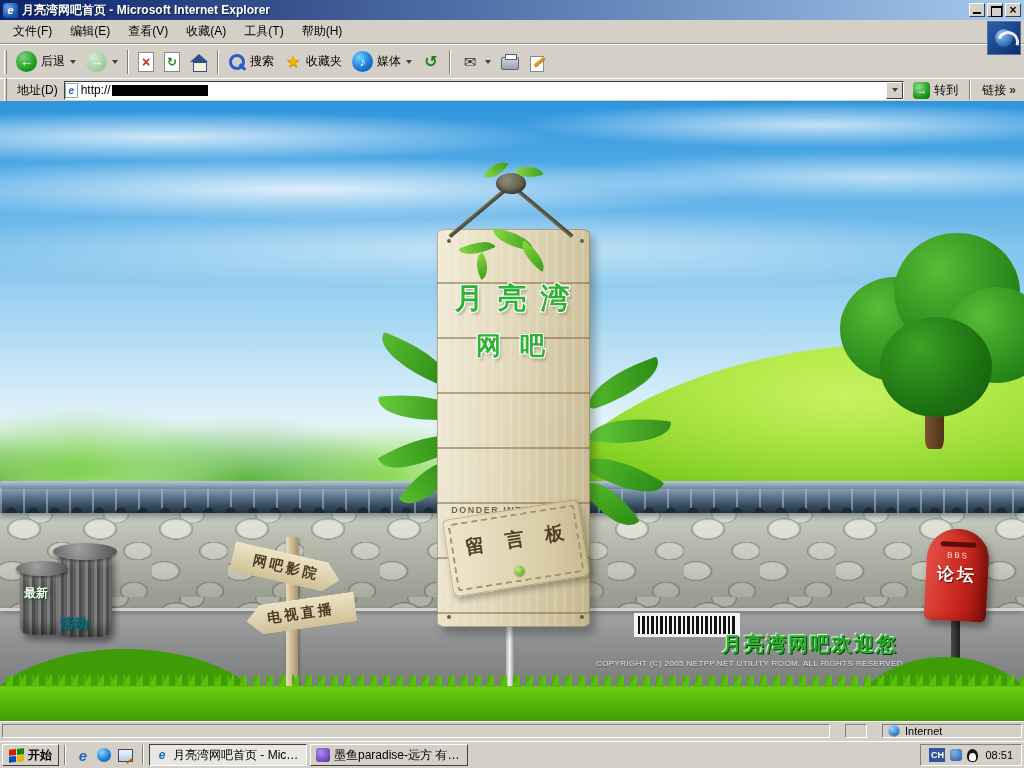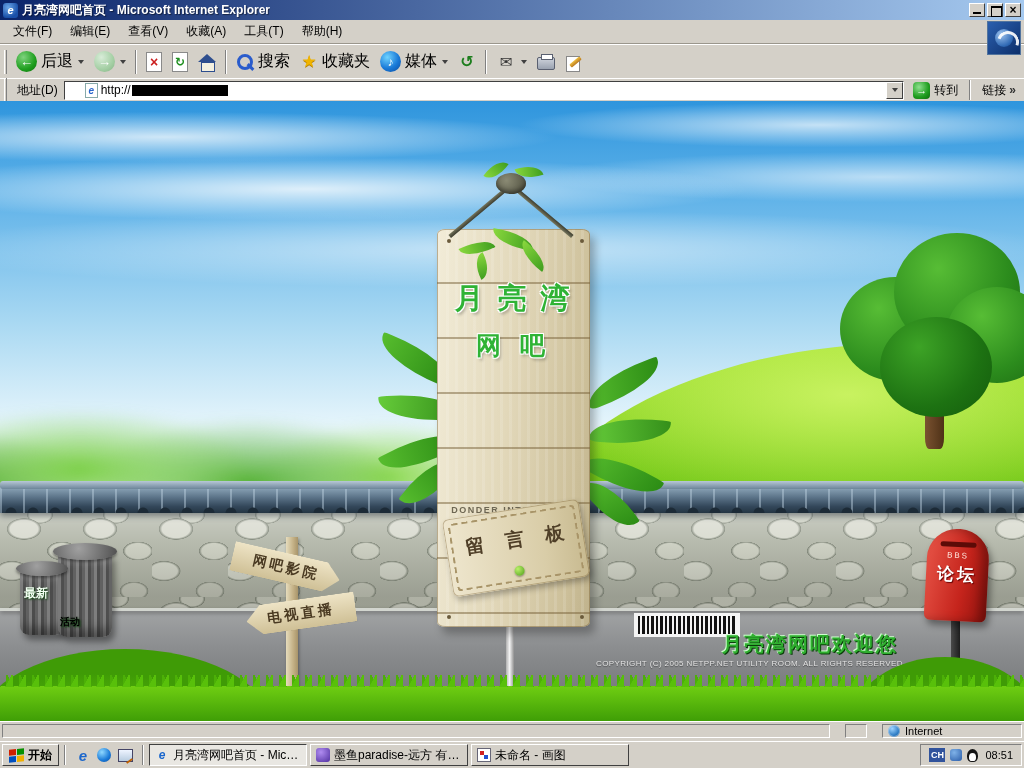--- a/index.html
+++ b/index.html
@@ -20,21 +20,21 @@
 
 .menubar{position:absolute;left:0;top:20px;width:1024px;height:24px;background:#d4d0c8;display:flex;align-items:center;padding-left:4px;border-bottom:1px solid #9a968c}
 .menu-item{padding:4px 9px;cursor:default}
 .throbber{position:absolute;top:21px;right:3px;width:34px;height:34px;background:linear-gradient(135deg,#2b5fae,#0c2f6b);border:1px solid #52749e;z-index:30}
 .throbber::before{content:"";position:absolute;left:7px;top:7px;width:18px;height:18px;border-radius:50%;background:radial-gradient(circle at 35% 30%,#9cc2ee,#2e68b4 70%,#123a72)}
 .throbber::after{content:"";position:absolute;left:9px;top:9px;width:16px;height:16px;border-radius:50%;border:3px solid rgba(255,255,255,.9);border-left-color:transparent;border-bottom-color:transparent;transform:rotate(-25deg)}
 
 .toolbar{position:absolute;left:0;top:44px;width:1024px;height:34px;background:#d4d0c8;border-top:1px solid #fff;display:flex;align-items:center;padding:0 3px}
 .grab{width:3px;height:24px;border-left:1px solid #fff;border-right:1px solid #808080;margin:0 4px 0 1px}
 .tbtn{display:flex;align-items:center;gap:4px;height:30px;padding:0 5px}
-.tbtn .lbl{font-size:16px;white-space:nowrap}
+.tbtn .lbl{font-size:12px;white-space:nowrap}
 .drop{width:0;height:0;border-left:3px solid transparent;border-right:3px solid transparent;border-top:4px solid #404040;margin-left:1px}
 .tsep{width:2px;height:24px;border-left:1px solid #808080;border-right:1px solid #fff;margin:0 4px}
 .ico-circle{width:21px;height:21px;border-radius:50%;display:flex;align-items:center;justify-content:center;flex:none}
 .back-circle{background:radial-gradient(circle at 35% 30%,#7ed37e,#1e9e1e 60%,#0c6e0c)}
 .back-circle::after{content:"\2190";color:#fff;font-weight:bold;font-size:13px}
 .fwd-circle{background:radial-gradient(circle at 35% 30%,#d8ecd8,#a4cfa4 60%,#84b284)}
 .fwd-circle::after{content:"\2192";color:#fff;font-weight:bold;font-size:13px}
 .ico-doc{width:16px;height:20px;background:#fff;border:1px solid #8a8a8a;display:flex;align-items:center;justify-content:center;flex:none}
 .stop-doc::after{content:"\00D7";color:#cc2020;font-weight:bold;font-size:14px}
 .refresh-doc::after{content:"\21BB";color:#1e8e1e;font-weight:bold;font-size:12px}
@@ -53,21 +53,21 @@
 .mail-icon{width:20px;height:18px;display:flex;align-items:center;justify-content:center;flex:none}
 .mail-icon::after{content:"\2709";font-size:15px;color:#333}
 .print-icon{width:18px;height:13px;background:linear-gradient(#cfd4dc,#9aa2b0);border:1px solid #5a6070;border-radius:2px;position:relative;flex:none;margin-top:3px}
 .print-icon::before{content:"";position:absolute;top:-4px;left:3px;width:10px;height:4px;background:#fff;border:1px solid #5a6070}
 .pencil-icon{width:18px;height:18px;position:relative;flex:none}
 .pencil-icon::before{content:"";position:absolute;left:1px;top:3px;width:12px;height:14px;background:#fff;border:1px solid #888}
 .pencil-icon::after{content:"";position:absolute;left:4px;top:7px;width:13px;height:4px;background:linear-gradient(#f0c040,#b87820);transform:rotate(-40deg);border-radius:1px}
 
 .addressbar{position:absolute;left:0;top:78px;width:1024px;height:23px;background:#d4d0c8;border-top:1px solid #fff;display:flex;align-items:center;padding:0 3px;gap:4px}
 .addr-label{padding:0 2px;white-space:nowrap}
-.addr-field{flex:1;height:19px;background:#fff;border:1px solid;border-color:#404040 #fff #fff #404040;display:flex;align-items:center;padding-left:20px;position:relative;overflow:hidden}
+.addr-field{flex:1;height:19px;background:#fff;border:1px solid;border-color:#404040 #fff #fff #404040;display:flex;align-items:center;padding-left:0;position:relative;overflow:hidden}
 .addr-page{width:13px;height:15px;background:#fff;border:1px solid #8aa;position:relative;flex:none}
 .addr-page::after{content:"e";position:absolute;left:0;top:0;width:100%;text-align:center;color:#2a66cc;font-size:10px;font-weight:bold;font-style:italic;line-height:14px}
 .addr-text{margin-left:3px;white-space:nowrap}
 .redact{width:96px;height:11px;background:#000;margin-left:1px}
 .addr-drop{margin-left:auto;width:17px;height:17px;background:#d4d0c8;border:1px solid;border-color:#fff #404040 #404040 #fff;display:flex;align-items:center;justify-content:center}
 .go-btn{display:flex;align-items:center;gap:4px;height:21px;padding:0 5px;white-space:nowrap}
 .go-icon{width:17px;height:17px;border-radius:4px;background:radial-gradient(circle at 35% 30%,#8fe08f,#1f9e1f 60%,#0b6b0b);display:flex;align-items:center;justify-content:center;flex:none}
 .go-icon::after{content:"\2192";color:#fff;font-weight:bold;font-size:11px}
 .links-box{display:flex;align-items:center;gap:3px;padding:0 5px;white-space:nowrap}
 .chev::after{content:"\00BB";color:#333;font-weight:bold}
@@ -136,21 +136,21 @@
 .sign-tv{left:246px;top:498px;width:110px;transform:rotate(-8deg);clip-path:polygon(14% 0,100% 0,100% 100%,14% 100%,0 50%)}
 
 .trash{background:repeating-linear-gradient(90deg,#7e7e7e 0 3px,#4c4c4c 3px 6px,#616161 6px 9px);border-radius:5px 5px 9px 9px;box-shadow:inset 0 8px 10px rgba(255,255,255,.25),inset 0 -8px 10px rgba(0,0,0,.35),3px 5px 6px rgba(0,0,0,.4);z-index:5}
 .trash1{left:20px;top:468px;width:44px;height:66px}
 .trash2{left:58px;top:452px;width:54px;height:84px}
 .trash-lid{border-radius:50%;background:radial-gradient(circle at 40% 32%,#a0a0a0,#4f4f4f);box-shadow:0 2px 3px rgba(0,0,0,.4);z-index:6}
 .lid1{left:16px;top:460px;width:52px;height:15px}
 .lid2{left:53px;top:442px;width:64px;height:17px}
 .trash-label{font-weight:bold;z-index:7;cursor:pointer}
 .trash-label.t1{left:24px;top:484px;font-size:12px;color:#f2fff2;text-shadow:1px 1px 2px #064006}
-.trash-label.t2{left:60px;top:514px;font-size:10px;color:#000000;text-shadow:1px 1px 2px #064006}
+.trash-label.t2{left:60px;top:514px;font-size:14px;color:#0369a1;text-shadow:1px 1px 2px #064006}
 
 .mailbox{left:926px;top:428px;width:62px;height:92px;transform:rotate(3deg);background:linear-gradient(100deg,#ef6а58 0%,#e85548 10%,#c5241c 60%,#8f120d 100%);background:linear-gradient(100deg,#e85548,#c5241c 60%,#8f120d);border-radius:30px 30px 6px 6px;box-shadow:3px 5px 7px rgba(0,0,0,.4),inset -7px 0 10px rgba(0,0,0,.25);z-index:5;cursor:pointer}
 .mailbox::before{content:"";position:absolute;top:13px;left:13px;width:36px;height:5px;background:#5c0b07;border-radius:3px}
 .mail-bbs{top:22px;left:0;width:100%;text-align:center;font-size:8px;color:#ffe8e0;letter-spacing:2px}
 .mail-forum{top:34px;left:0;width:100%;text-align:center;font-size:17px;font-weight:bold;color:#fff;letter-spacing:3px;text-shadow:1px 1px 1px #600}
 .mail-post{left:951px;top:518px;width:9px;height:64px;background:linear-gradient(90deg,#4a4a4a,#1e1e1e);z-index:4}
 
 .rope{width:4px;background:linear-gradient(90deg,#74745c,#3d3d30);transform-origin:top center;z-index:6}
 .rope.r1{left:509px;top:84px;height:80px;transform:rotate(50deg)}
 .rope.r2{left:509px;top:84px;height:80px;transform:rotate(-50deg)}
@@ -437,24 +437,20 @@
     </span>
     <span class="tb-sep"></span>
     <span class="task-btn active">
       <span class="task-icon ti-e"></span>
       <span class="task-label">月亮湾网吧首页 - Micro...</span>
     </span>
     <span class="task-btn">
       <span class="task-icon ti-app"></span>
       <span class="task-label">墨鱼paradise-远方 有一...</span>
     </span>
-    <span class="task-btn">
-      <span class="task-icon ti-paint"></span>
-      <span class="task-label">未命名 - 画图</span>
-    </span>
     <span class="tray">
       <span class="lang">CH</span>
       <span class="tray-dot"></span>
       <span class="penguin"></span>
       <span class="clock">08:51</span>
     </span>
   </div>
 
 </div>
 

